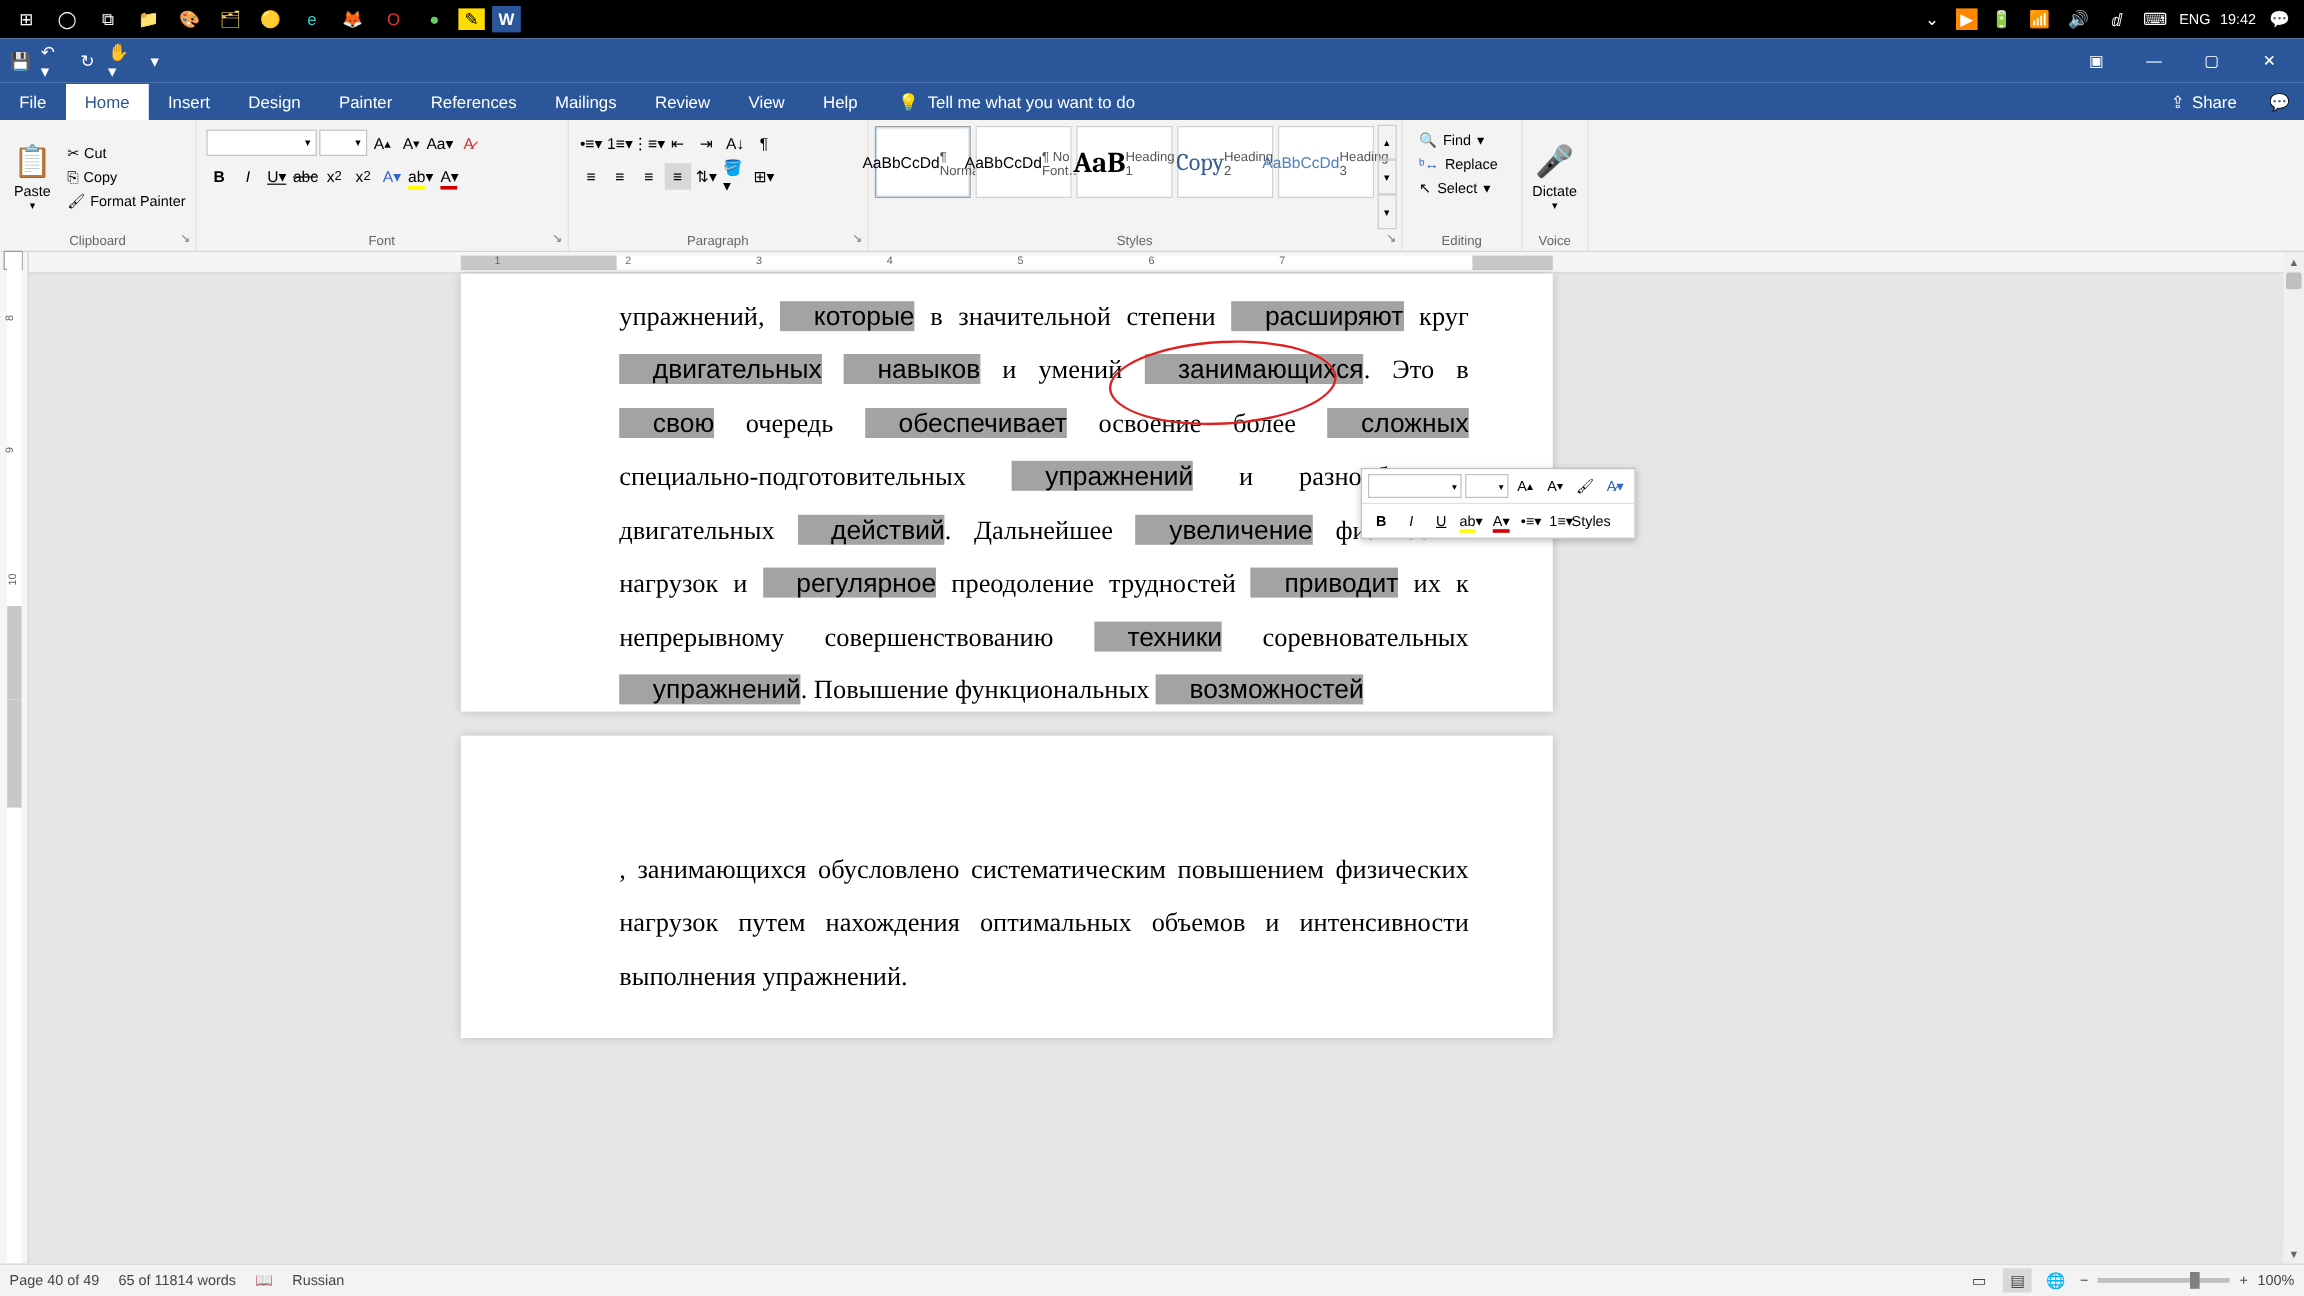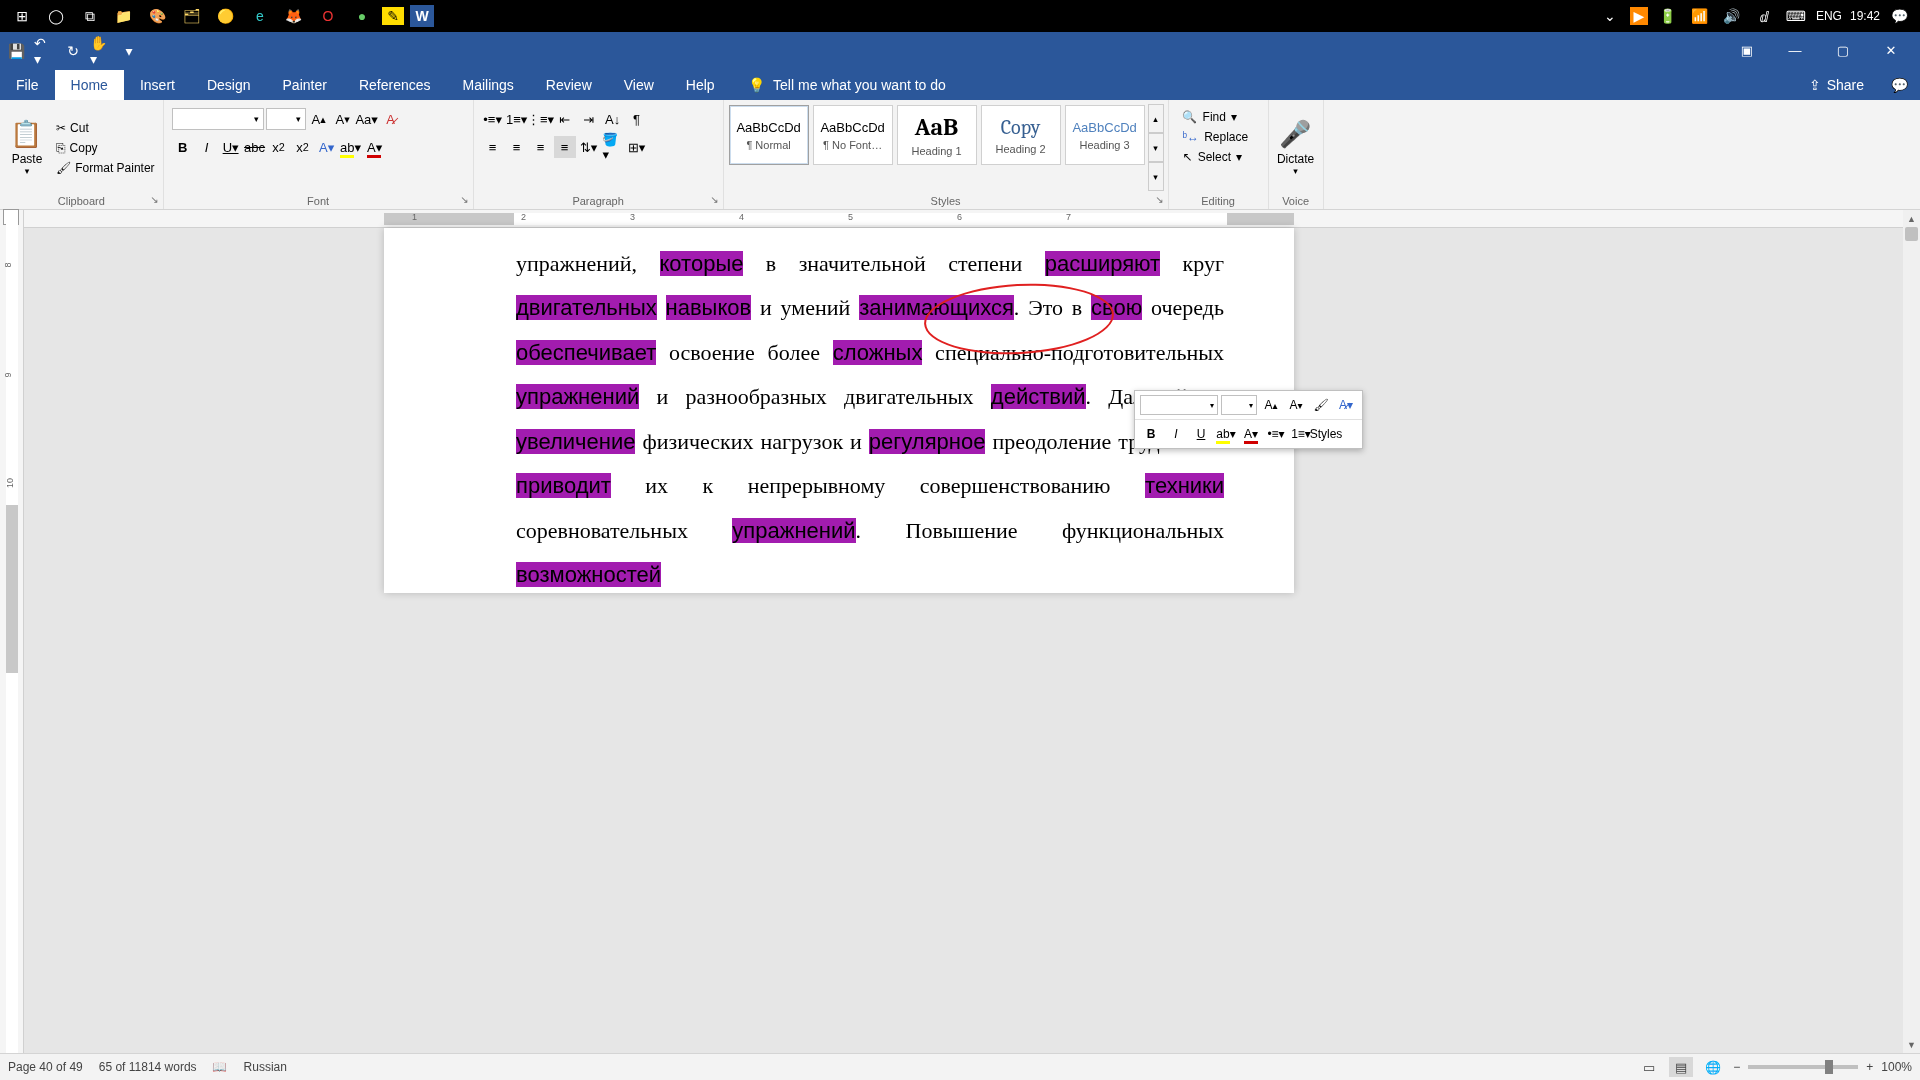--- a/index.html
+++ b/index.html
@@ -37,21 +37,21 @@
 .big-btn .icn { font-size: 26px; margin-bottom: 2px; }
 .stack { display: flex; flex-direction: column; gap: 2px; justify-content: center; }
 .row { display: flex; gap: 2px; align-items: center; }
 .combo { border: 1px solid #c0c0c0; background: #fff; height: 22px; font-size: 12px; padding: 0 4px; display: flex; align-items: center; }
 .fontname { width: 92px; }
 .fontsize { width: 40px; }
 .small-btn { width: 22px; height: 22px; display: flex; align-items: center; justify-content: center; font-size: 13px; border: 1px solid transparent; }
 .dlg-launch { position: absolute; right: 4px; bottom: 4px; font-size: 10px; color: #777; }
 
 
-.style-item { width: 80px; height: 60px; border: 1px solid #d0d0d0; background: #fff; display: flex; flex-direction: column; align-items: center; justify-content: center; margin: 1px; }
+.style-item { width: 80px; height: 60px; border: 1px solid #d0d0d0; background: #fff; display: flex; flex-direction: row; align-items: center; justify-content: center; margin: 1px; }
 .style-item.selected { border: 1px solid #a0a0a0; box-shadow: inset 0 0 0 1px #cde; }
 .style-preview { font-size: 13px; }
 .style-label { font-size: 11px; color: #555; margin-top: 4px; }
 .style-scroll { width: 16px; display: flex; flex-direction: column; }
 .style-scroll div { flex: 1; border: 1px solid #ccc; display: flex; align-items: center; justify-content: center; font-size: 9px; }
 
 
 .edit-item { display: flex; align-items: center; gap: 5px; font-size: 12px; padding: 2px 6px; }
 
 
@@ -61,21 +61,21 @@
 .v-ruler-gray { position: absolute; left: 6px; width: 12px; background: #c8c8c8; }
 .v-ruler-num { position: absolute; left: 5px; font-size: 9px; color: #666; transform: rotate(-90deg); }
 .h-ruler { height: 18px; background: #f5f5f5; border-bottom: 1px solid #d0d0d0; position: relative; margin-left: 0; }
 .h-ruler-track { position: absolute; top: 3px; height: 12px; background: #fff; }
 .h-ruler-num { position: absolute; top: 2px; font-size: 9px; color: #666; }
 .doc-scroll { flex: 1; overflow: hidden; position: relative; }
 .page { background: #fff; width: 910px; margin: 0 0 20px 360px; box-shadow: 0 0 8px rgba(0,0,0,.2); position: relative; }
 .page1 { height: 365px; padding: 14px 70px 60px 132px; }
 .page2 { height: 252px; padding: 90px 70px 20px 132px; }
 .doc-text { font-family: "Times New Roman", serif; font-size: 22px; line-height: 2.02; color: #000; text-align: justify; }
-.hl { background: #a21caf; }
+.hl { background: #a3a3a3; padding-left: 28px; }
 .red-ellipse { position: absolute; border: 2.5px solid #e02020; border-radius: 50%; width: 190px; height: 70px; left: 540px; top: 56px; pointer-events: none; transform: rotate(-3deg); }
 
 .doc-scrollbar { position: absolute; right: 0; top: 0; bottom: 0; width: 17px; background: #f0f0f0; }
 .doc-scrollbar .arrow { height: 17px; display: flex; align-items: center; justify-content: center; font-size: 9px; color: #666; background: #f0f0f0; }
 .doc-scrollbar .thumb { position: absolute; left: 2px; right: 2px; background: #c0c0c0; border-radius: 2px; }
 
 
 .statusbar { position: absolute; bottom: 0; left: 0; right: 0; height: 27px; background: #f3f3f3; border-top: 1px solid #d4d4d4; display: flex; align-items: center; font-size: 12px; color: #444; padding: 0 8px; gap: 16px; }
 .status-right { margin-left: auto; display: flex; align-items: center; gap: 8px; }
 .view-btn { width: 24px; height: 20px; display: flex; align-items: center; justify-content: center; font-size: 13px; }
@@ -329,20 +329,23 @@
         <div class="h-ruler-num" style="left: 606px;">3</div>
         <div class="h-ruler-num" style="left: 715px;">4</div>
         <div class="h-ruler-num" style="left: 824px;">5</div>
         <div class="h-ruler-num" style="left: 933px;">6</div>
         <div class="h-ruler-num" style="left: 1042px;">7</div>
       </div>
     <div class="page page1">
       <div class="doc-text" id="page1-text">упражнений, <span class="hl">которые</span> в значительной степени <span class="hl">расширяют</span> круг <span class="hl">двигательных</span> <span class="hl">навыков</span> и умений <span class="hl">занимающихся</span>. Это в <span class="hl">свою</span> очередь <span class="hl">обеспечивает</span> освоение более <span class="hl">сложных</span> специально-подготовительных <span class="hl">упражнений</span> и разнообразных двигательных <span class="hl">действий</span>. Дальнейшее <span class="hl">увеличение</span> физических нагрузок и <span class="hl">регулярное</span> преодоление трудностей <span class="hl">приводит</span> их к непрерывному совершенствованию <span class="hl">техники</span> соревновательных <span class="hl">упражнений</span>. Повышение функциональных <span class="hl">возможностей</span></div>
       <div class="red-ellipse"></div>
     </div>
+    <div class="page page2">
+      <div class="doc-text">, занимающихся обусловлено систематическим повышением физических нагрузок путем нахождения оптимальных объемов и интенсивности выполнения упражнений.</div>
+    </div>
 
     <div class="mini-toolbar" style="left:1110px; top:180px;">
       <div class="mini-row">
         <div class="mini-cb" style="width:78px">
             <span></span>
             <span style="margin-left:auto;font-size:8px">▾</span>
           </div>
         <div class="mini-cb" style="width:36px">
             <span></span>
             <span style="margin-left:auto;font-size:8px">▾</span>

